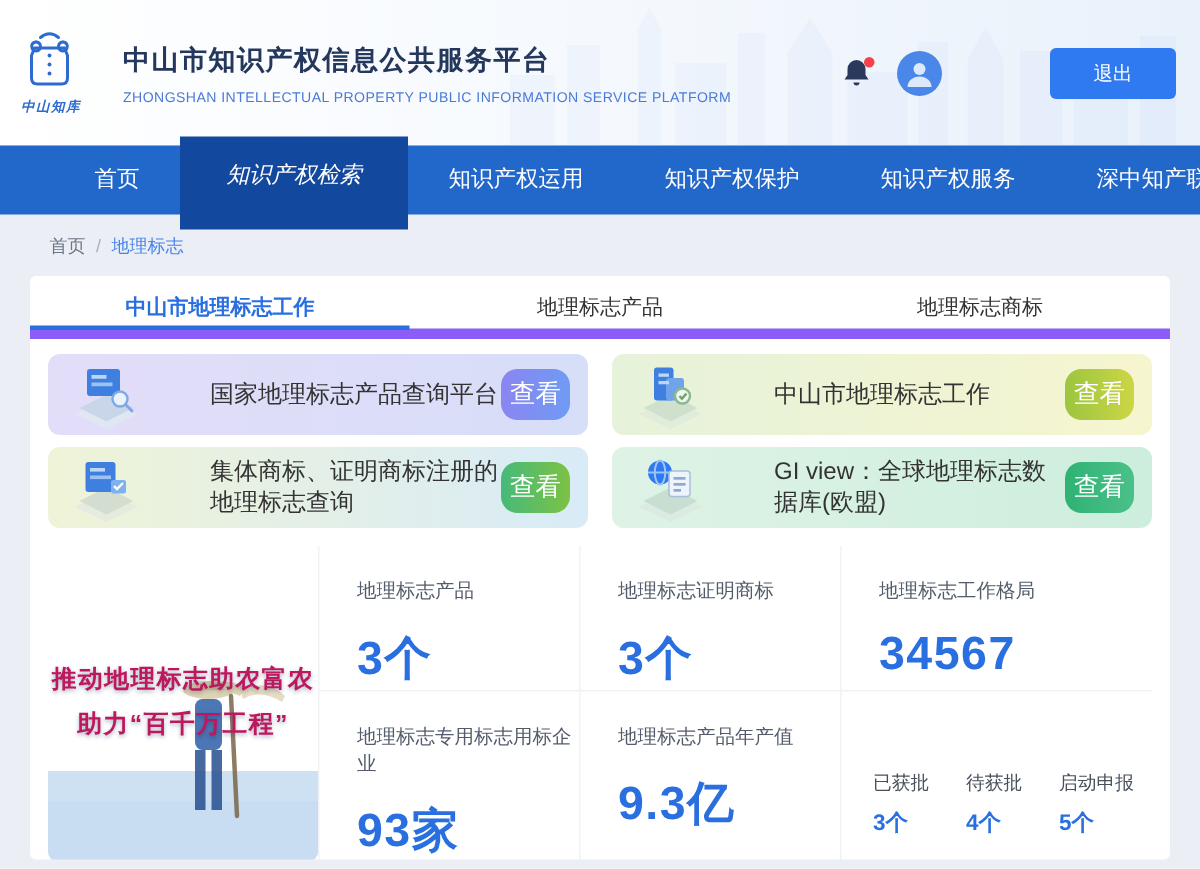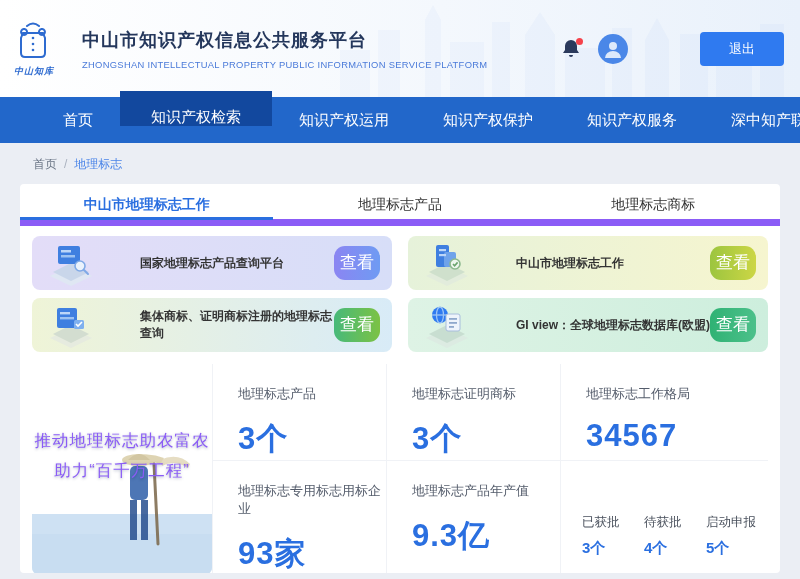--- a/index.html
+++ b/index.html
@@ -18,21 +18,21 @@
   .header-actions { margin-left:auto; display:flex; align-items:center; position:relative; z-index:2;}
   .bell-wrap { position:relative; width:20px; height:22px; cursor:pointer; margin-right:16px;}
   .bell-dot { position:absolute; top:0; right:-1px; width:7px; height:7px; border-radius:50%; background:#f5424b;}
   .avatar { width:30px; height:30px; border-radius:50%; background:#4a87e8; display:flex; align-items:center; justify-content:center; cursor:pointer;}
   .logout-btn { margin-left:72px; background:#2f7af0; color:#fff; border:none; font-size:13px;
     padding:8px 29px; border-radius:4px; cursor:pointer; font-family:inherit;}
 
   
   .main-nav { height:46px; background:#2267ca; display:flex; padding-left:36px; overflow:visible; position:relative; z-index:3;}
   .nav-item { color:#fff; font-size:15px; line-height:46px; padding:0 27px; cursor:pointer; white-space:nowrap;}
-  .nav-item.active { background:#12489e; height:35px; line-height:52px; margin-top:-6px; padding:0 31px;}
+  .nav-item.active { background:#12489e; height:62px; line-height:52px; margin-top:-6px; padding:0 31px;font-style:italic;}
 
   
   .breadcrumb { padding:13px 33px 9px; font-size:12px; color:#6b7686;}
   .crumb-sep { margin:0 7px; color:#aab2bf;}
   .crumb-current { color:#4a84e8; cursor:pointer;}
 
   
   .content-card { margin:2px 20px 8px; background:#fff; border-radius:4px; height:389px; overflow:hidden;}
 
   .tabs { display:flex; height:42px; border-bottom:7px solid #8b5cf6;}
@@ -41,35 +41,35 @@
   .tab.active::after { content:""; position:absolute; left:0; right:0; bottom:-1px; height:3px; background:#2a6fe0;}
 
   
   .quick-links { padding:10px 12px 6px; display:grid; grid-template-columns:1fr 1fr; gap:8px 16px;}
   .ql-card { height:54px; border-radius:8px; display:flex; align-items:center; padding:0 12px; }
   .ql-c1 { background:linear-gradient(90deg,#e3ddf8 0%,#d7def8 100%);}
   .ql-c2 { background:linear-gradient(90deg,#e6f2da 0%,#f6f5cf 100%);}
   .ql-c3 { background:linear-gradient(90deg,#eff4d7 0%,#d8ebf7 100%);}
   .ql-c4 { background:linear-gradient(90deg,#def3e5 0%,#cdeedd 100%);}
   .ql-icon { width:54px; height:46px; margin-right:10px; flex:none;}
-  .ql-label { font-size:12px; color:#333; font-weight:700; flex:1;padding-left:32px;}
+  .ql-label { font-size:16px; color:#333; font-weight:400; flex:1;padding-left:32px;}
   .ql-btn { width:46px; height:34px; border:none; border-radius:11px; color:#fff; font-size:17px;
     line-height:22px; text-align:center; cursor:pointer; font-family:inherit; flex:none;}
   .ql-b1 { background:linear-gradient(90deg,#8b85f2,#6f9bf3);}
   .ql-b2 { background:linear-gradient(90deg,#9cc53f,#ccd645);}
   .ql-b3 { background:linear-gradient(90deg,#47b97a,#7cc244);}
   .ql-b4 { background:linear-gradient(90deg,#2fb274,#4cc08a);}
 
   
   .stats-wrap { margin:6px 12px 12px; display:flex; height:210px;}
   .banner { width:180px; border-radius:6px; position:relative; overflow:hidden; flex:none;
     background:linear-gradient(165deg,#71a2de 0%,#4largest 0%,#4579c7 45%,#3a6cb8 78%,#5e94cf 100%);}
   .banner-art { position:absolute; inset:0;}
-  .banner-text { position:absolute; top:61px; left:0; right:0; text-align:center; color:#8b5cf6;
-    font-size:16.5px; font-weight:normal; line-height:30px; letter-spacing:1px; text-shadow:0 1px 3px rgba(0,30,80,.35);}
+  .banner-text { position:absolute; top:74px; left:0; right:0; text-align:center; color:#be185d;
+    font-size:16.5px; font-weight:bold; line-height:30px; letter-spacing:1px; text-shadow:0 1px 3px rgba(0,30,80,.35);}
   .stats-grid { flex:1; display:grid; grid-template-columns:1fr 1fr 1fr; grid-template-rows:1fr 1fr;}
   .stat-cell { padding:21px 0 0 25px; border-left:1px solid #f0f2f6;}
   .stat-cell.row2 { border-top:1px solid #f0f2f6;}
   .stat-label { font-size:13px; color:#545c6b;}
   .stat-value { margin-top:15px; font-size:31px; font-weight:bold; color:#2a6fe0; letter-spacing:1px;}
   .sub-cell { padding:17px 0 0 21px;}
   .sub-row { display:flex; margin-bottom:15px;margin-top:36px;}
   .sub-item { width:62px;}
   .sub-label { font-size:12.5px; color:#49505c;}
   .sub-value { margin-top:8px; font-size:15px; font-weight:bold; color:#2a6fe0;}

